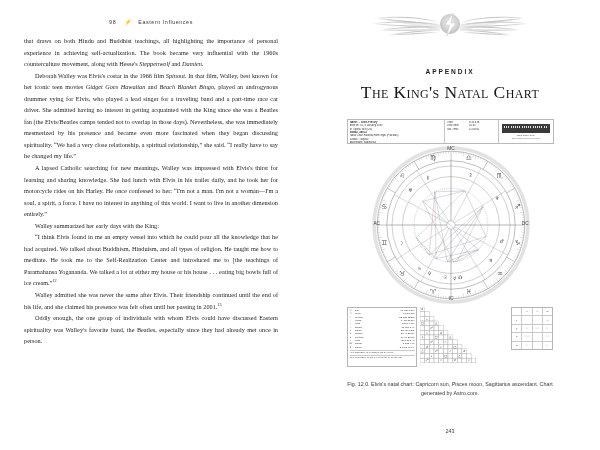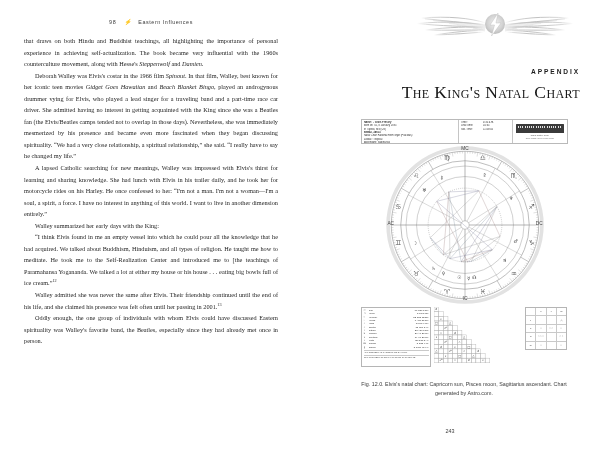--- a/index.html
+++ b/index.html
@@ -59,21 +59,21 @@
   }
 
   
   .page-right {
     position: relative;
     width: 300px; height: 450px;
     box-sizing: border-box;
     padding: 8px 20px 16px 20px;
     display: flex;
     flex-direction: column;
-    align-items: flex-end;
+    align-items: center;
   }
 
   .wing-emblem {
     width: 170px; height: 34px;
     margin-top: 2px;
     display: block;
   }
 
   .appendix-label {
     margin-top: 24px;

